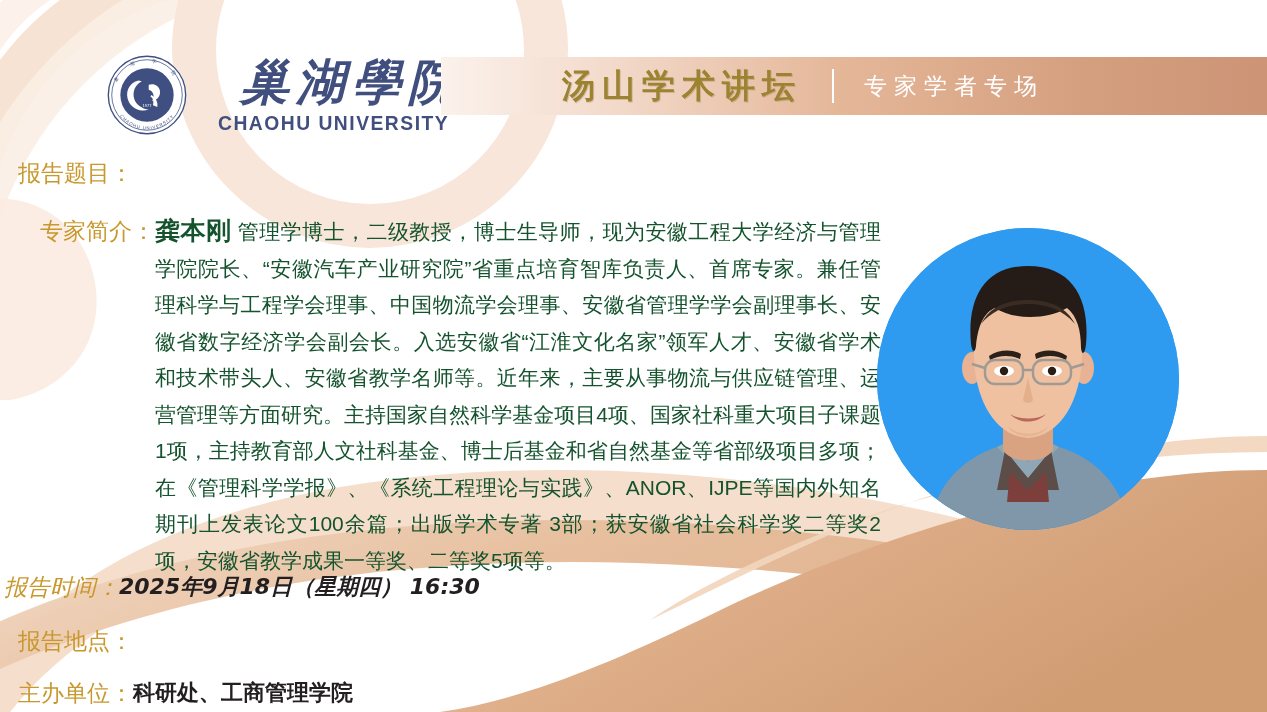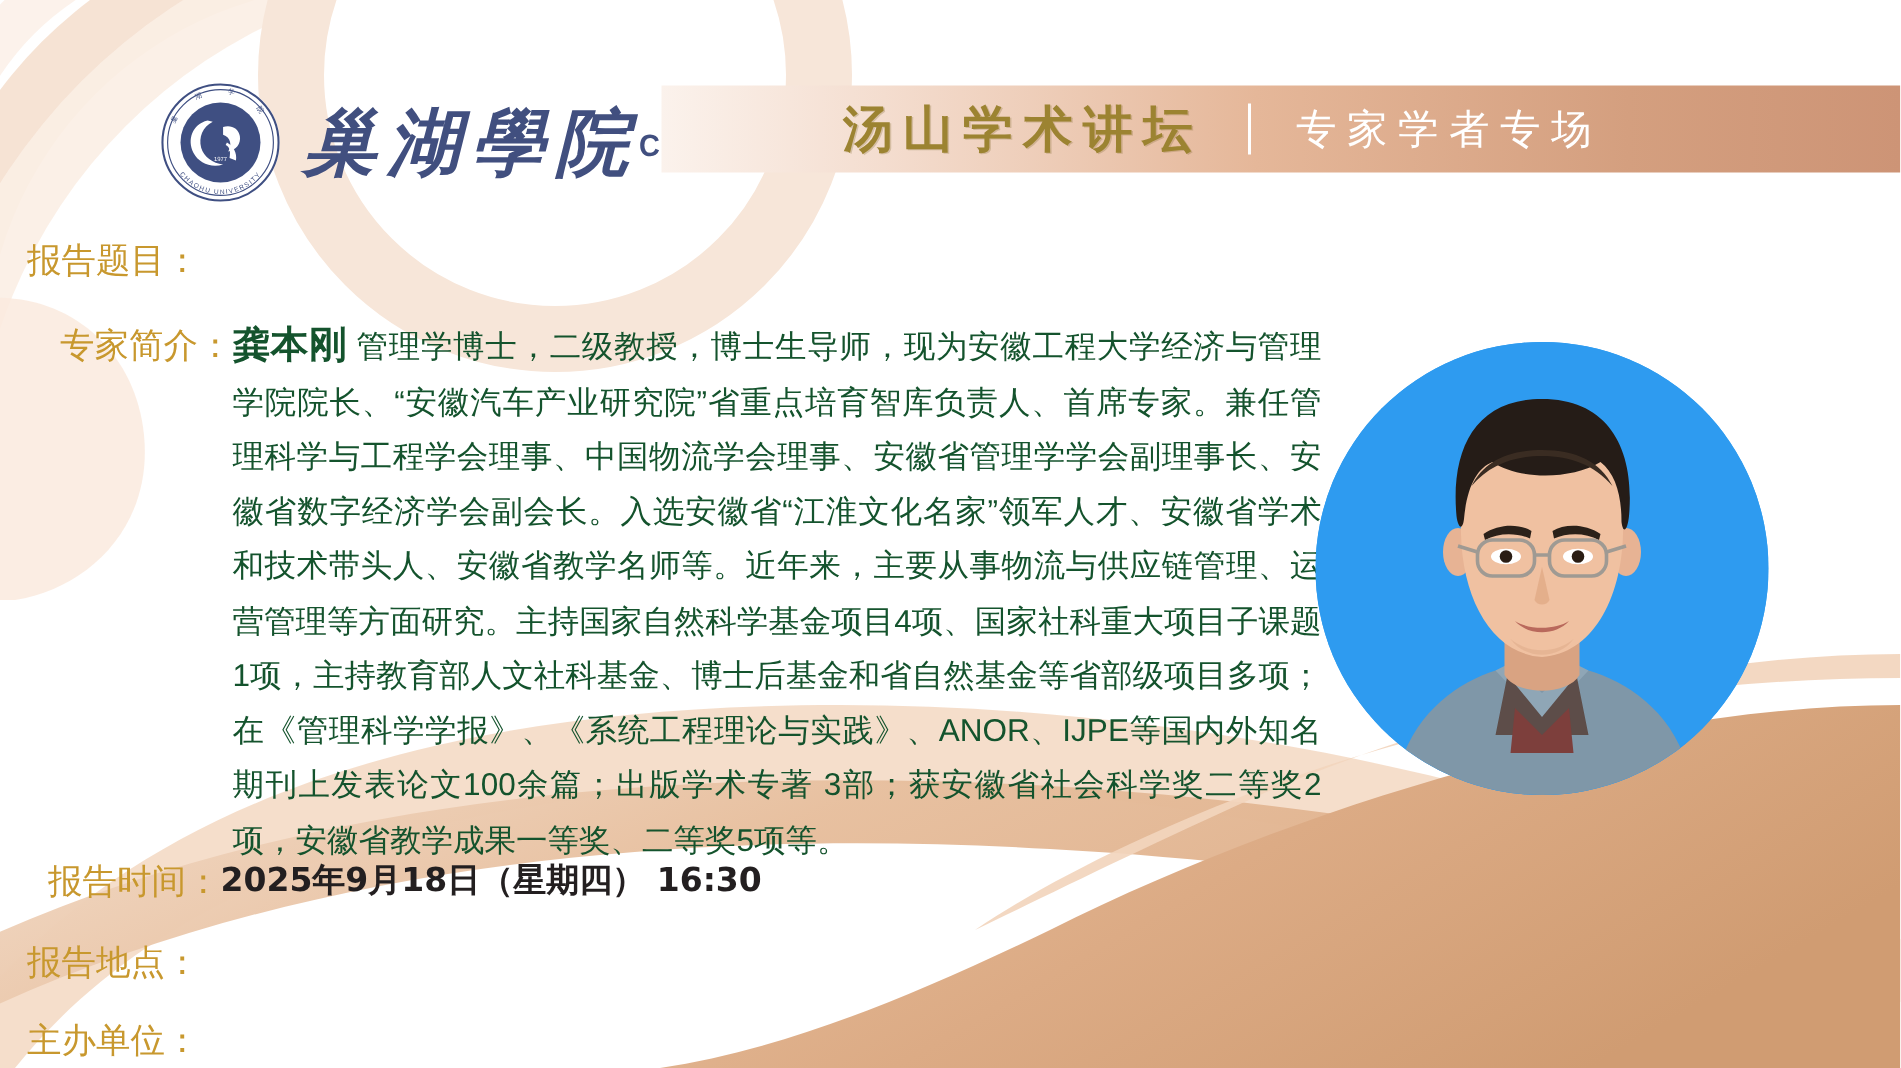--- a/index.html
+++ b/index.html
@@ -45,23 +45,23 @@
     align-items: center;
     gap: 10px;
   }
   #logo-emblem {
     width: 86px;
     height: 86px;
     flex: 0 0 auto;
   }
   #logo-wordmark {
     display: flex;
-    flex-direction: row;
-    align-items: center;
-    margin-left: 2px;
+    flex-direction: column;
+    align-items: flex-end;
+    margin-left: 18px;
     padding-top: 2px;
   }
   #logo-cn {
     font-family: "DejaVu Serif", "Liberation Serif", serif;
     font-size: 49px;
     font-style: italic;
     font-weight: 700;
     color: #414f7f;
     letter-spacing: 7px;
     line-height: 1.05;
@@ -109,21 +109,21 @@
   #banner-divider {
     width: 2px;
     height: 34px;
     background: #ffffff;
     margin-left: 30px;
     margin-right: 30px;
     flex: 0 0 auto;
   }
   #banner-subtitle {
     font-family: Liberation Serif, serif;
-    font-size: 27px;
+    font-size: 23px;
     font-weight: 400;
     color: #ffffff;
     letter-spacing: 7px;
     white-space: nowrap;
   }
 
   
   #content {
     position: absolute;
     left: 0; top: 0;
@@ -147,21 +147,21 @@
   }
   .field-value {
     font-family: "DejaVu Sans", "Liberation Sans", sans-serif;
     color: #231f20;
     font-size: 22px;
     font-weight: 700;
     flex: 0 0 auto;
   }
 
   #row-topic   { left: 18px; top: 158px; align-items: center; }
-  #row-time    { left: 32px; top: 572px; }
+  #row-time    { left: 4px; top: 572px; font-style: italic; }
   #row-place   { left: 18px; top: 626px; }
   #row-host    { left: 18px; top: 678px; }
 
   
   #row-bio {
     position: absolute;
     left: 18px;
     top: 212px;
     width: 860px;
     display: flex;
@@ -325,20 +325,21 @@
       <span class="field-label">报告时间：</span>
       <span class="field-value">2025年9月18日（星期四） 16:30</span>
     </div>
 
     <div class="field-row" id="row-place">
       <span class="field-label">报告地点：</span>
     </div>
 
     <div class="field-row" id="row-host">
       <span class="field-label">主办单位：</span>
+      <span class="field-value">科研处、工商管理学院</span>
     </div>
   </div>
 
   <div id="portrait">
     <svg viewBox="0 0 302 302" width="302" height="302" xmlns="http://www.w3.org/2000/svg">
       <rect x="0" y="0" width="302" height="302" fill="#2e9bf0"></rect>
 
       <path d="M 52,302 C 58,252 92,228 120,219 L 182,219 C 212,228 246,252 252,302 Z" fill="#7f97a8"></path>
       <path d="M 120,219 L 151,252 L 182,219 L 172,214 L 151,234 L 130,214 Z" fill="#8fa6b6"></path>
 

